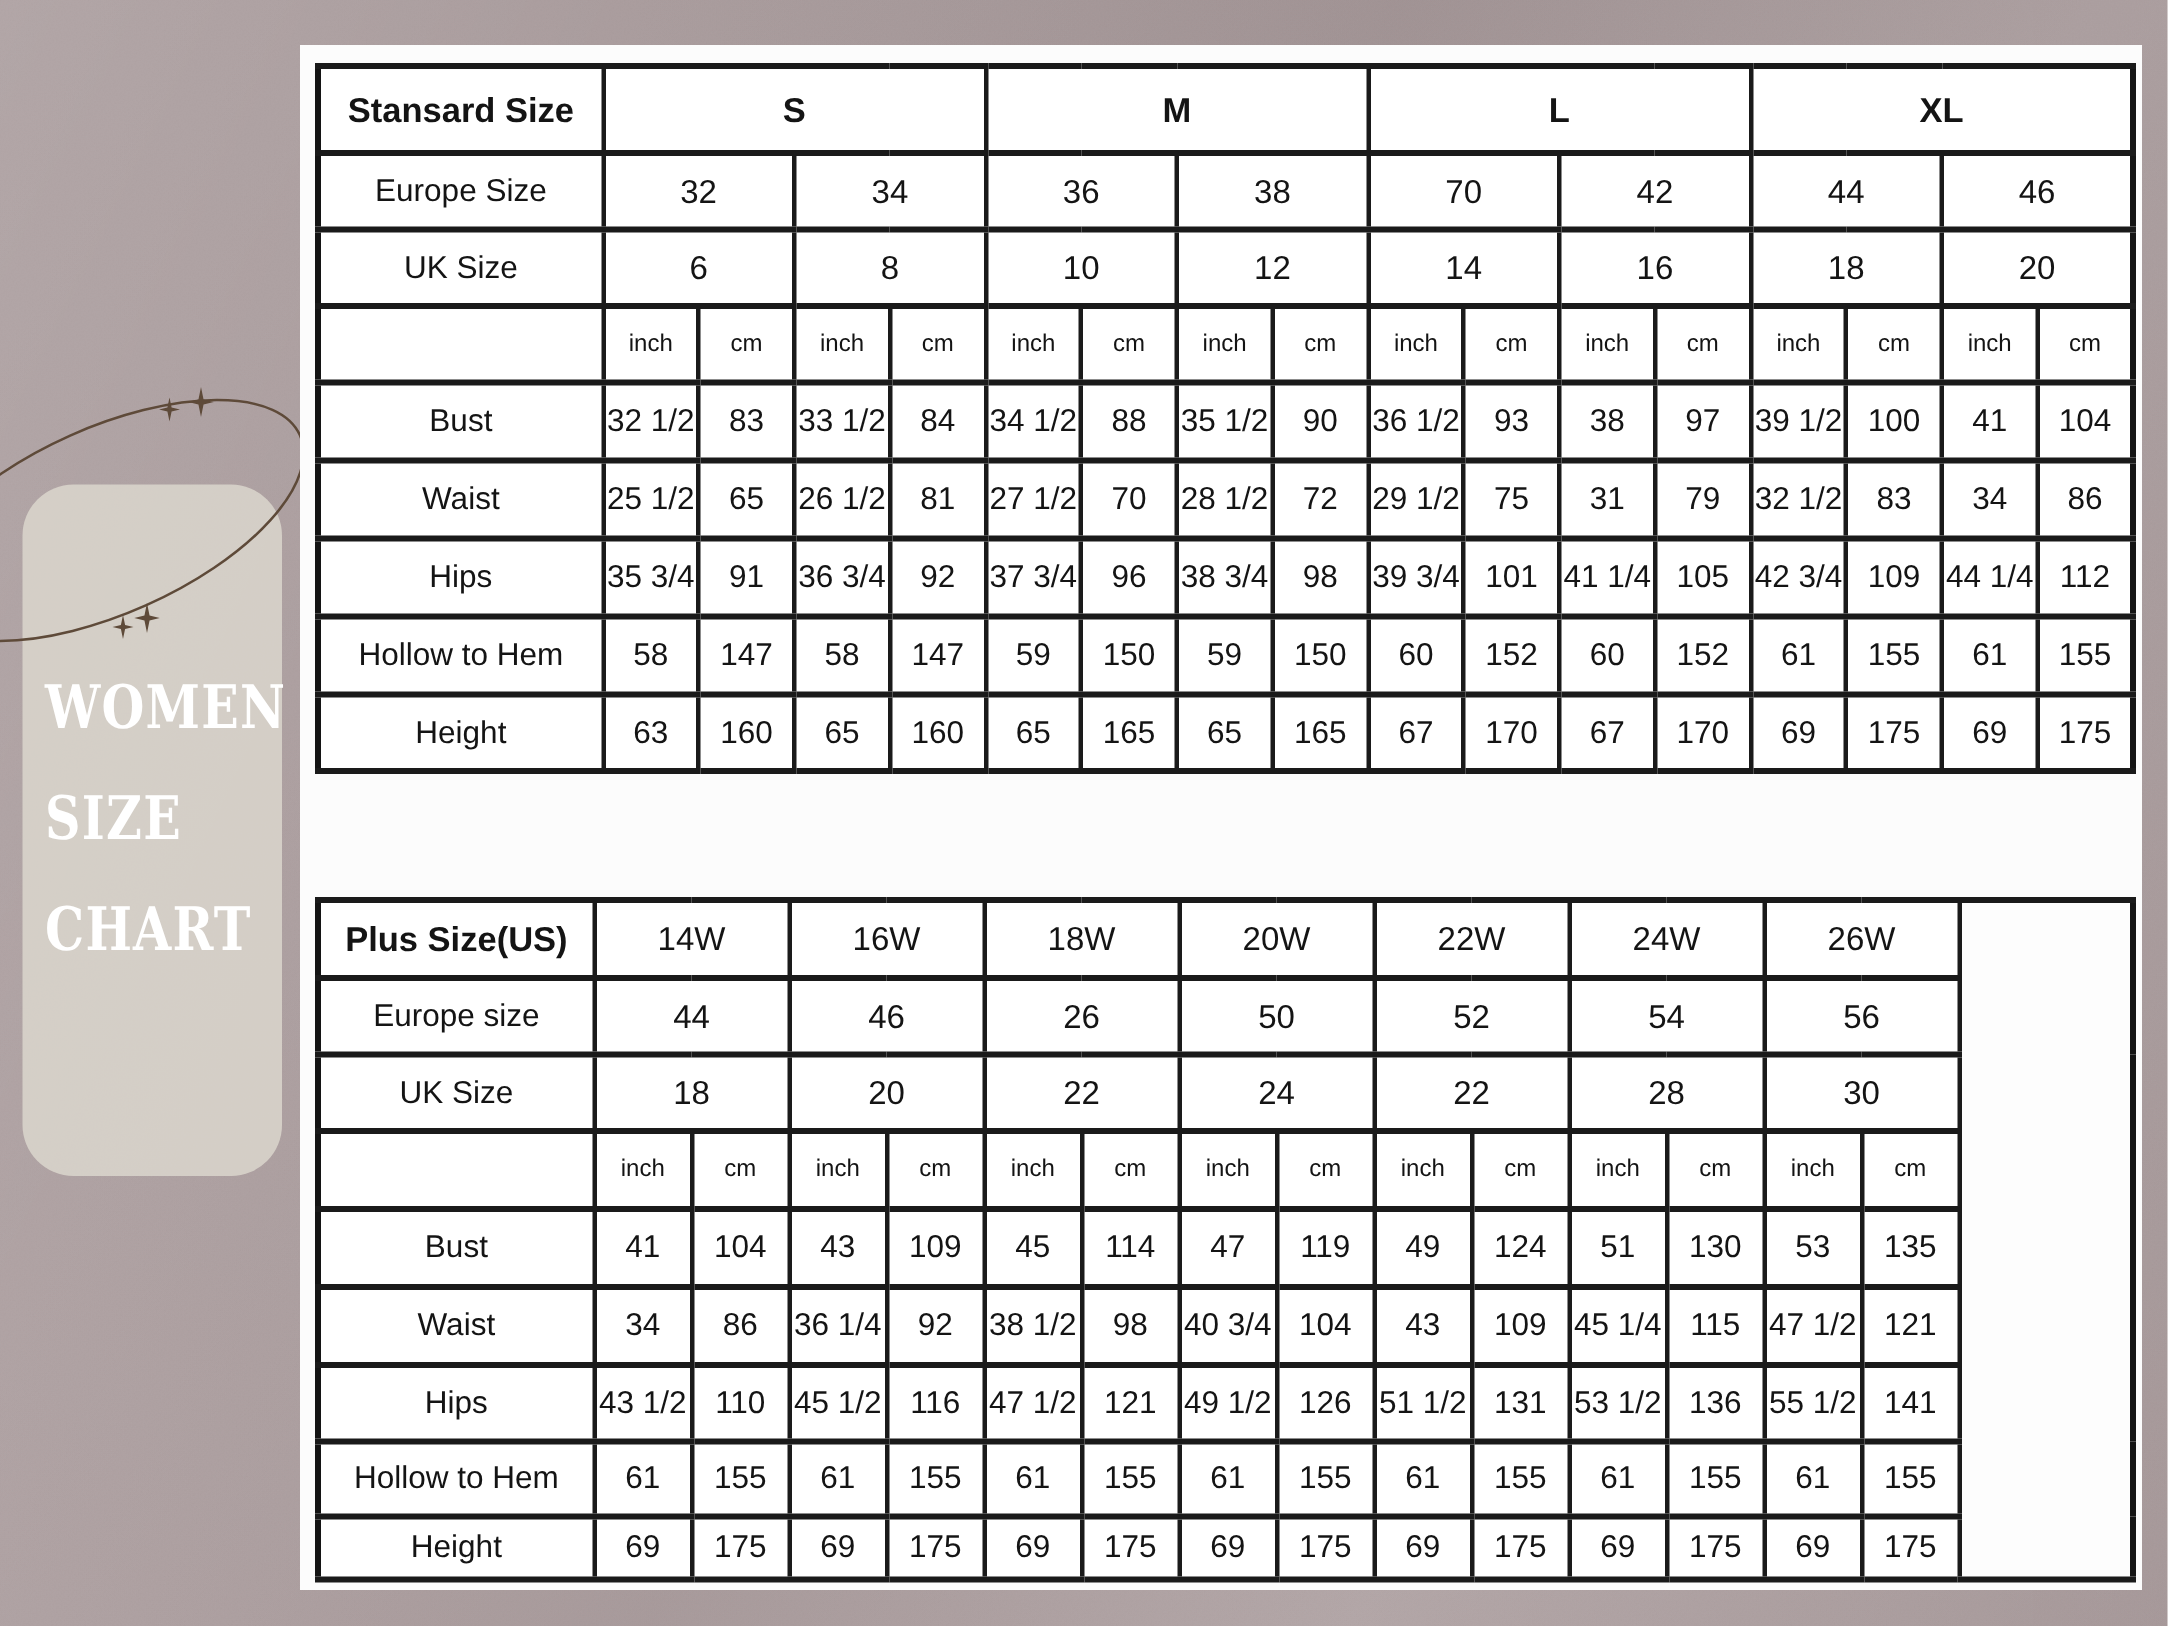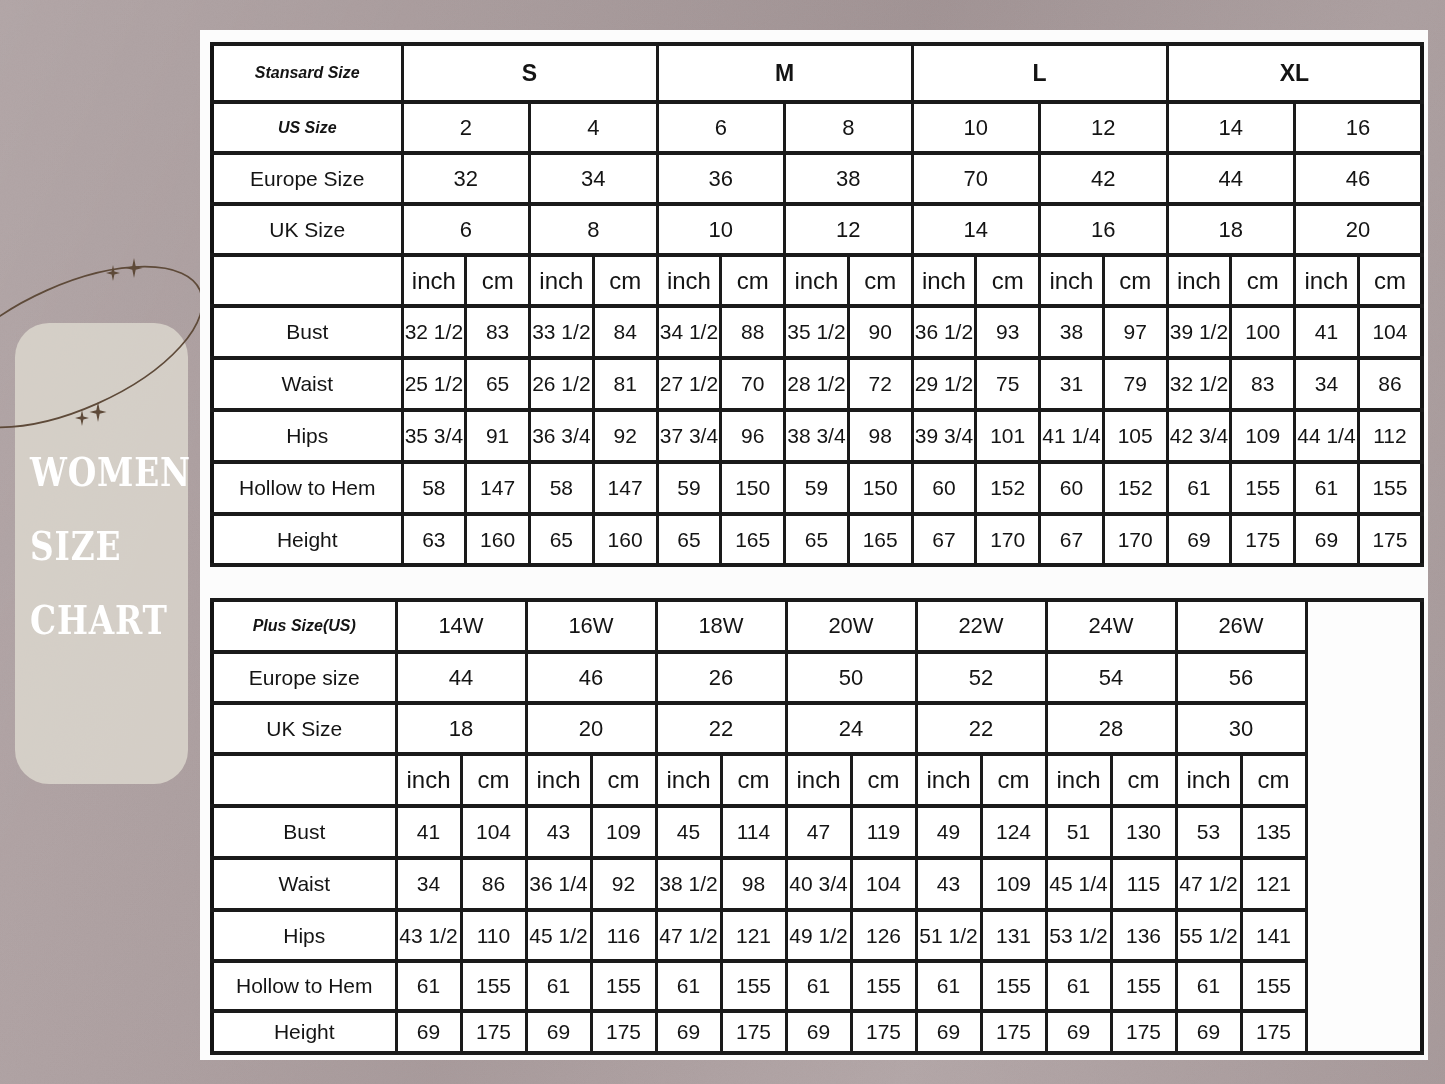--- a/index.html
+++ b/index.html
@@ -39,24 +39,24 @@
   table{border-collapse:collapse;table-layout:fixed;position:absolute;background:#ffffff;}
   #std-table{left:10px;top:12px;width:1210px;}
   #plus-table{left:10px;top:568px;width:1210px;}
   td,th{
     border:3px solid #1a1a1a;border-top-width:4px;border-bottom-width:4px;
     text-align:center;vertical-align:middle;padding:0;margin:0;
     font-size:21px;font-weight:normal;color:#141414;white-space:nowrap;overflow:hidden;
   }
   table{border:4px solid #141414;}
   th.lbl{font-size:21px;font-weight:normal;}
-  th.lbl.bold{font-weight:bold;font-size:16px;font-style:italic;}
+  th.lbl.bold{font-weight:bold;font-size:23px;}
   td.hdr{font-size:22px;}
   td.hdr.bold{font-weight:bold;font-size:23px;}
-  td.unit{font-size:24px;}
+  td.unit{font-size:16px;}
   td.empty{background:#fdfdfd;}
   #std-table col.c-label{width:190px;}
   #std-table col.c-data{width:63.75px;}
   #plus-table col.c-label{width:184px;}
   #plus-table col.c-data{width:65px;}
   #plus-table col.c-empty{width:116px;}
 </style>
 </head>
 <body>
 
@@ -112,31 +112,20 @@
         <col class="c-data">
         <col class="c-data">
     </colgroup>
     <tbody>
         <tr style="height: 58px;">
           <th class="lbl bold">Stansard Size</th>
           <td class="hdr bold" colspan="4">S</td>
           <td class="hdr bold" colspan="4">M</td>
           <td class="hdr bold" colspan="4">L</td>
           <td class="hdr bold" colspan="4">XL</td>
-        </tr>
-        <tr style="height: 51px;">
-          <th class="lbl bold">US Size</th>
-          <td class="hdr" colspan="2">2</td>
-          <td class="hdr" colspan="2">4</td>
-          <td class="hdr" colspan="2">6</td>
-          <td class="hdr" colspan="2">8</td>
-          <td class="hdr" colspan="2">10</td>
-          <td class="hdr" colspan="2">12</td>
-          <td class="hdr" colspan="2">14</td>
-          <td class="hdr" colspan="2">16</td>
         </tr>
         <tr style="height: 51px;">
           <th class="lbl">Europe Size</th>
           <td class="hdr" colspan="2">32</td>
           <td class="hdr" colspan="2">34</td>
           <td class="hdr" colspan="2">36</td>
           <td class="hdr" colspan="2">38</td>
           <td class="hdr" colspan="2">70</td>
           <td class="hdr" colspan="2">42</td>
           <td class="hdr" colspan="2">44</td>

